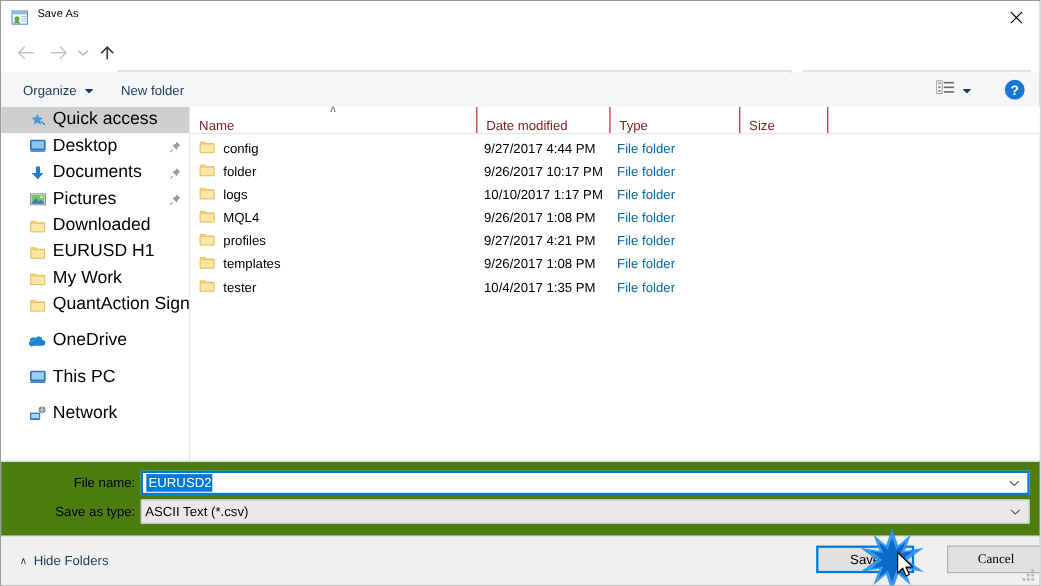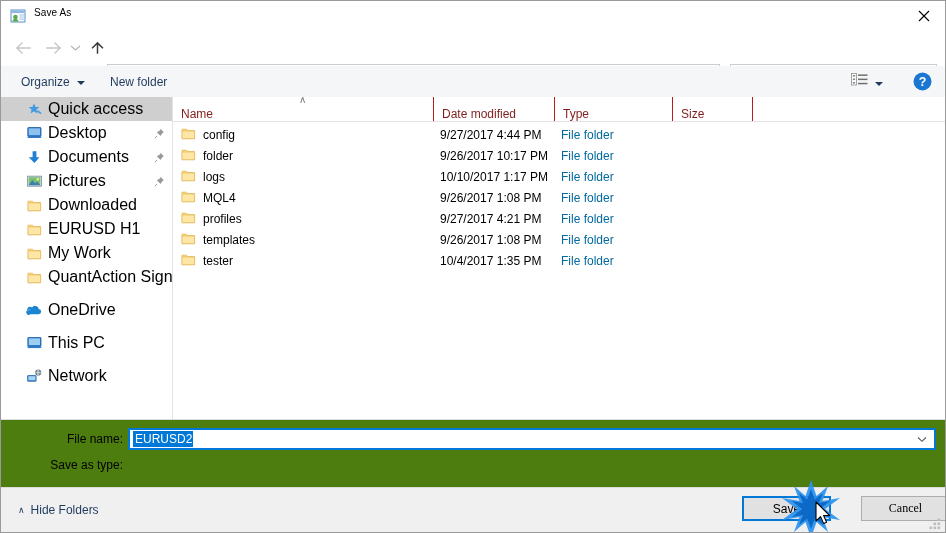--- a/index.html
+++ b/index.html
@@ -781,20 +781,28 @@
       <span class="combo-value selectedtext">EURUSD2</span>
       <span style="flex:1 1 auto"></span>
       <span class="caretbox">
         <svg width="10" height="7" viewBox="0 0 10 7">
             <path d="M1 1.5 L5 5.3 L9 1.5" stroke="#5a5a5a" stroke-width="1.1" fill="none"></path>
           </svg>
       </span>
     </div>
 
     <span class="form-label lbl-savetype">Save as type:</span>
+    <div class="combo combo-savetype">
+      <span class="combo-value">ASCII Text (*.csv)</span>
+      <span class="caretbox">
+        <svg width="10" height="7" viewBox="0 0 10 7">
+            <path d="M1 1.5 L5 5.3 L9 1.5" stroke="#5a5a5a" stroke-width="1.1" fill="none"></path>
+          </svg>
+      </span>
+    </div>
   </div>
 
   <div class="buttonbar"></div>
 
   <div class="hidefolders" style="position:absolute; left:12px; top:498px;">
     <span class="hf-caret">∧</span>
     <span>Hide Folders</span>
   </div>
 
   <div class="dlgbtn btn-save">

